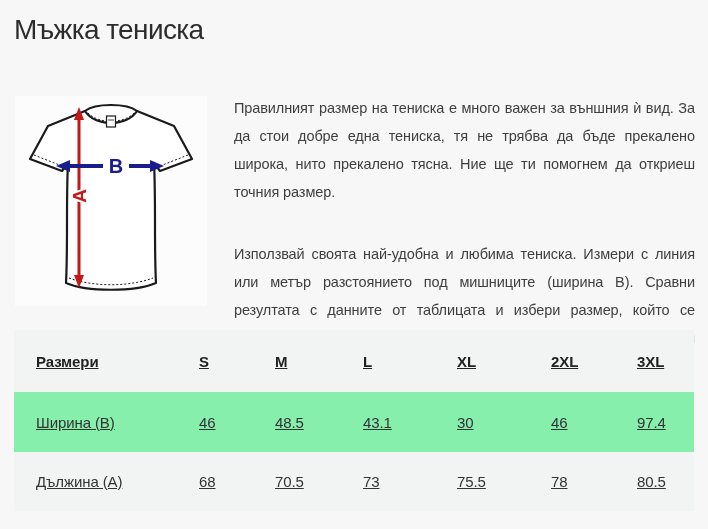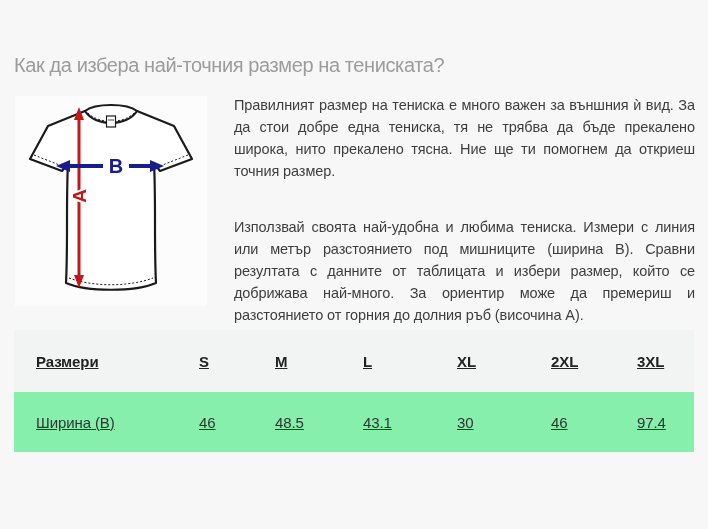--- a/index.html
+++ b/index.html
@@ -17,21 +17,21 @@
   .page-subtitle {
     position:absolute; left:14px; top:54px;
     font-size:20px; font-weight:400; color:#9c9c9c; letter-spacing:-0.4px;
   }
   .diagram {
     position:absolute; left:15px; top:96px;
     width:192px; height:210px; background:#fcfcfc;
   }
   .intro {
     position:absolute; left:234px; top:94px; width:461px;
-    font-size:14.5px; line-height:22px; color:#3e3e3e;
+    font-size:14.5px; line-height:28px; color:#3e3e3e;
     text-align:justify;
   }
   .intro p + p { margin-top:34px; }
   table.size-table {
     position:absolute; left:14px; top:330px; width:680px;
     border-collapse:collapse; table-layout:fixed;
     font-size:15px; color:#333;
   }
   table.size-table th, table.size-table td {
     text-align:left; font-weight:400; vertical-align:middle; padding:0;text-decoration:underline;
@@ -40,21 +40,21 @@
   table.size-table .label-col { padding-left:22px; }
   thead tr { height:62px; background:#f2f3f3; }
   tbody tr.row-white { height:60px; background:#86efac; }
   tbody tr.row-gray  { height:59px; background:#f2f3f3; }
 </style>
 </head>
 <body>
 
 <div class="page">
 
-  <h2 class="page-subtitle">Как да избера най-точния размер на тениската?</h2>
+  <h1 class="page-title">Мъжка тениска</h1>
 
   <div class="diagram">
     <svg width="192" height="210" viewBox="0 0 192 210">
 
       <path d="M70,15 C80,7 112,7 122,15 L159,30 L177,63 L145,75 L139,67
                C141,105 139,150 141,187 C120,196 72,196 51,187
                C53,150 51,105 53,67 L47,75 L15,63 L33,30 Z" fill="#ffffff" stroke="#1a1a1a" stroke-width="2.2" stroke-linejoin="round"></path>
 
       <path d="M70,15 C80,31 112,31 122,15" fill="#ffffff" stroke="#1a1a1a" stroke-width="2.2"></path>
       <path d="M73,17 C83,28 109,28 119,17" fill="none" stroke="#1a1a1a" stroke-width="1" stroke-dasharray="2,2"></path>
@@ -112,16 +112,25 @@
     <tbody>
       <tr class="row-white">
         <td class="label-col">Ширина (B)</td>
         <td>46</td>
         <td>48.5</td>
         <td>43.1</td>
         <td>30</td>
         <td>46</td>
         <td>97.4</td>
       </tr>
+      <tr class="row-gray">
+        <td class="label-col">Дължина (A)</td>
+        <td>68</td>
+        <td>70.5</td>
+        <td>73</td>
+        <td>75.5</td>
+        <td>78</td>
+        <td>80.5</td>
+      </tr>
     </tbody>
   </table>
 
 </div>
 
 </body></html>

